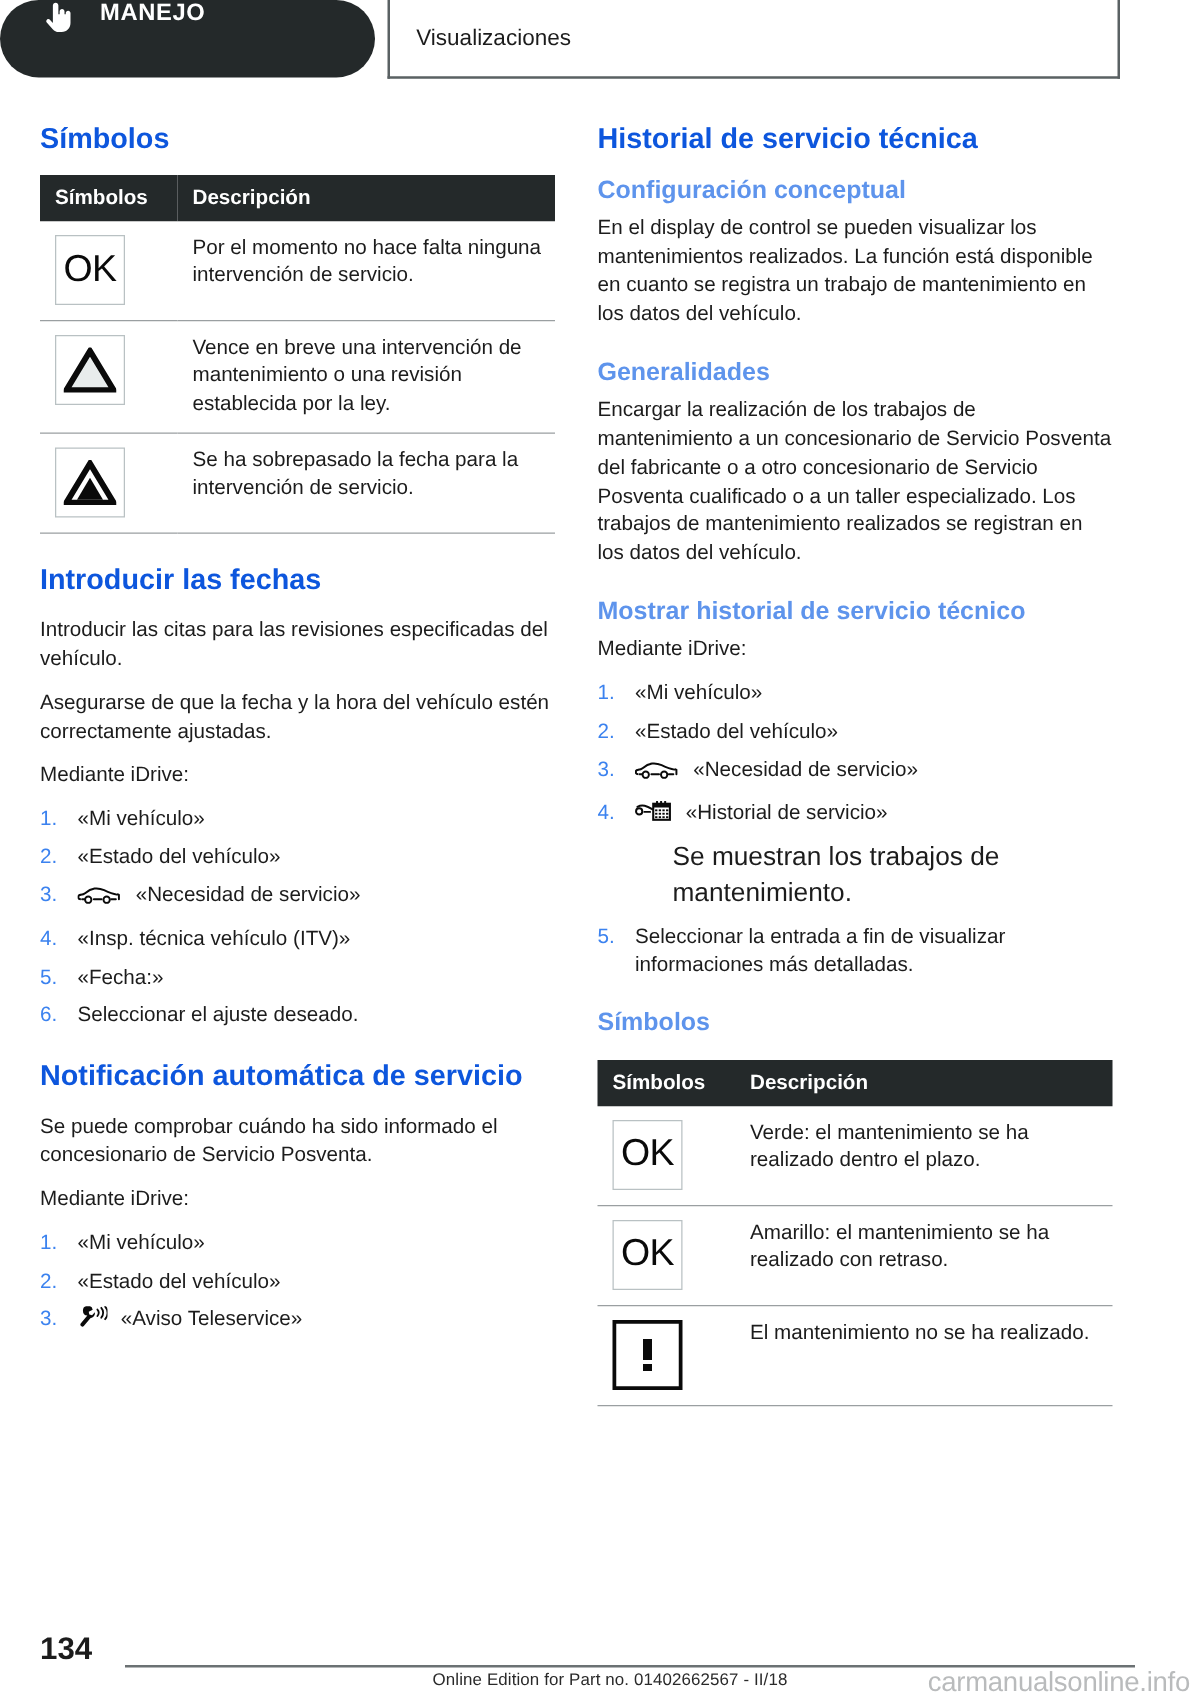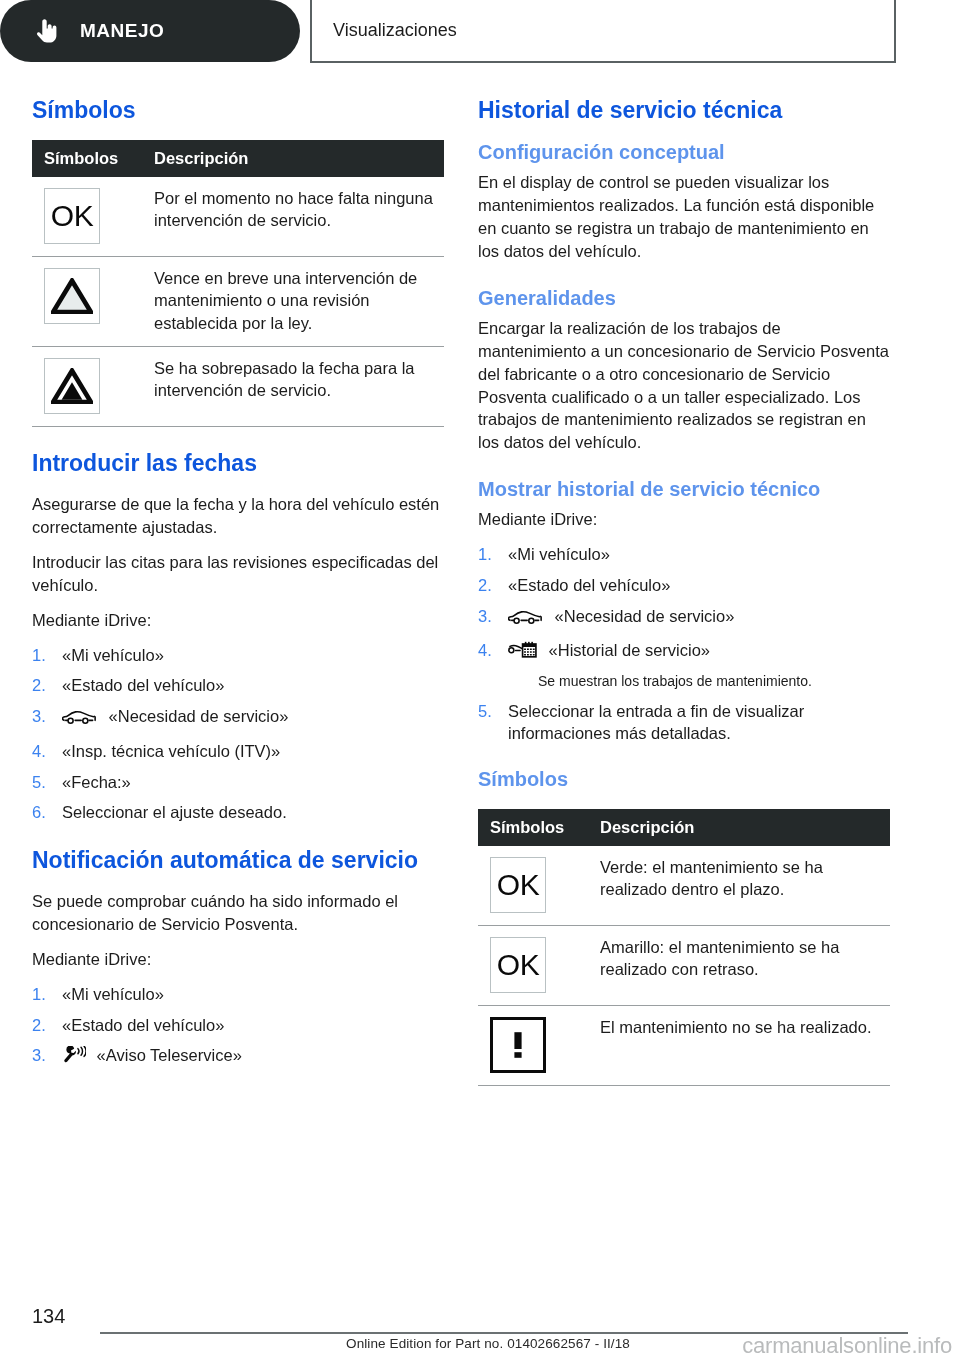--- a/index.html
+++ b/index.html
@@ -21,21 +21,20 @@
     width: 960px;
     height: 66px;
   }
   .header-chapter {
     position: absolute;
     left: 0; top: 0;
     width: 300px;
     height: 62px;
     background: #24292a;
     display: flex;
-    align-items: center;
     padding-left: 34px;
     border-radius: 31px;
   }
   .hand-icon {
     width: 26px;
     height: 28px;
     margin-right: 20px;
     flex: none;
     display: block;
   }
@@ -123,21 +122,21 @@
   .step-num {
     position: absolute;
     left: 0;
     top: 0;
     color: #3b82ef;
     font-size: 16.5px;
   }
   .step-sub {
     display: block;
     padding-left: 30px;
-    font-size: 14px;
+    font-size: 21px;
     line-height: 1.38;
     margin-top: 6px;
     margin-bottom: 8px;
   }
   .inline-icon {
     display: inline-block;
     vertical-align: -4px;
     margin-right: 6px;
   }
 
@@ -191,22 +190,22 @@
     position: absolute;
     left: 0;
     top: 1295px;
     width: 960px;
     height: 67px;
   }
   .page-number {
     position: absolute;
     left: 32px;
     top: 10px;
-    font-size: 20px;
-    font-weight: normal;
+    font-size: 25px;
+    font-weight: bold;
     color: #1c1c1c;
   }
   .footer-rule {
     position: absolute;
     left: 100px;
     top: 37px;
     width: 808px;
     height: 2px;
     background: #6b7173;
   }
@@ -286,22 +285,22 @@
             </div>
           </td>
           <td>Se ha sobrepasado la fecha para la intervención de servicio.</td>
         </tr>
       </tbody>
     </table>
 
     <div class="spacer-lg"></div>
 
     <h1 class="section-title">Introducir las fechas</h1>
+    <p class="body">Introducir las citas para las revisiones especificadas del vehículo.</p>
     <p class="body">Asegurarse de que la fecha y la hora del vehículo estén correctamente ajustadas.</p>
-    <p class="body">Introducir las citas para las revisiones especificadas del vehículo.</p>
     <p class="body">Mediante iDrive:</p>
 
     <ol class="steps">
       <li>
         <span class="step-num">1.</span>
         <span>«Mi vehículo»</span>
       </li>
       <li>
         <span class="step-num">2.</span>
         <span>«Estado del vehículo»</span>

